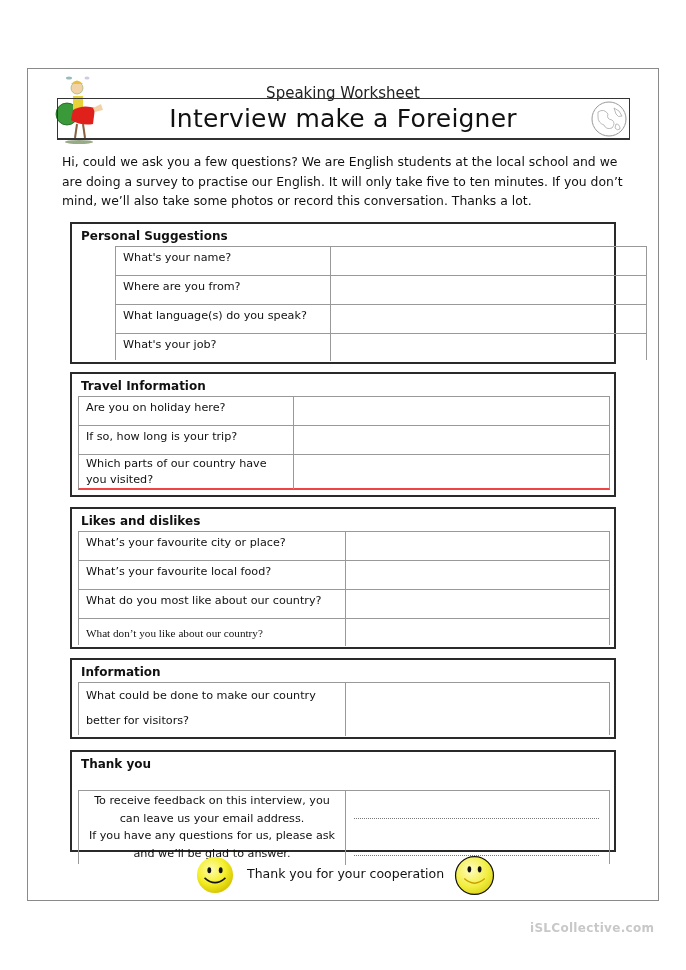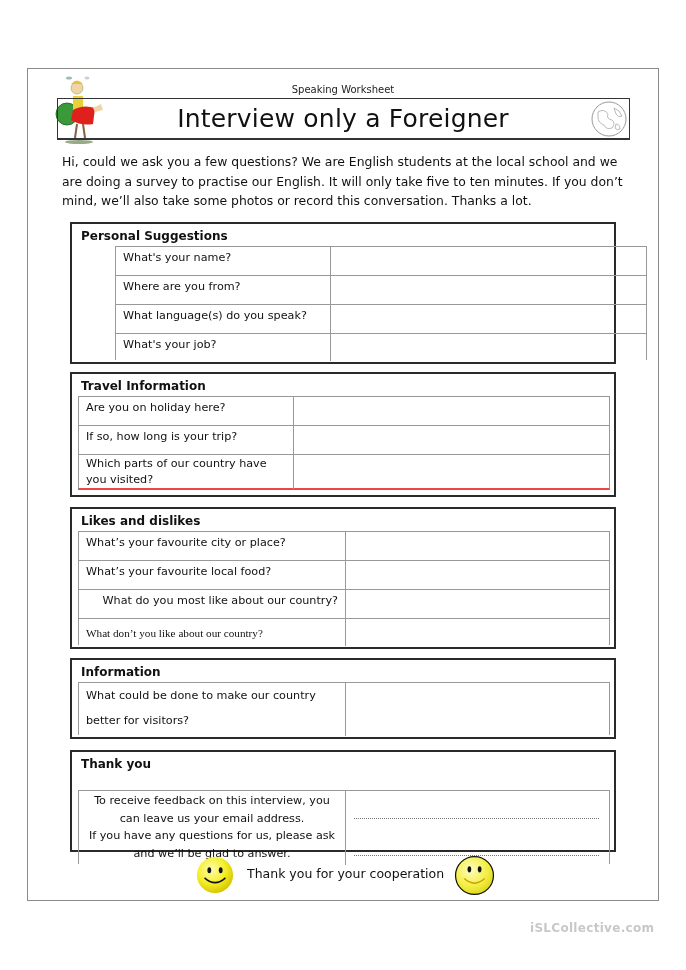--- a/index.html
+++ b/index.html
@@ -1,21 +1,21 @@
 <!DOCTYPE html>
 <html><head>
 <meta charset="utf-8">
 <style>
   html, body { margin: 0; padding: 0; background: #ffffff; }
   body { width: 686px; height: 970px; position: relative; overflow: hidden;
          font-family: "DejaVu Sans", sans-serif; color: #111; }
   .page { position: absolute; left: 27px; top: 68px; width: 632px; height: 833px;
           border: 1px solid #8a8a8a; box-sizing: border-box; }
   .subtitle { position: absolute; left: 0; top: 84px; width: 686px; text-align: center;
-              font-size: 10px; color: #222; }
+              font-size: 15px; color: #222; }
   .title-box { position: absolute; left: 57px; top: 98px; width: 573px; height: 42px;
                border: 1px solid #333; border-bottom-width: 2px; box-sizing: border-box; }
   .title { position: absolute; left: 0; top: 104px; width: 686px; text-align: center;
            font-size: 25px; color: #111; letter-spacing: 0.2px; }
   .mascot { position: absolute; left: 55px; top: 74px; width: 50px; height: 72px; }
   .globe { position: absolute; left: 588px; top: 98px; width: 42px; height: 42px; }
   .intro { position: absolute; left: 62px; top: 152px; width: 566px; font-size: 12.4px;
            line-height: 19.5px; color: #111; }
   .section { position: absolute; left: 70px; width: 546px; border: 2px solid #2a2a2a;
              box-sizing: border-box; background: #fff; }
@@ -51,21 +51,21 @@
   <rect x="18" y="22" width="10" height="16" fill="#e8d23a"></rect>
   <path d="M18 36 q10 -6 22 -2 l-2 16 q-12 2 -22 -4 z" fill="#e0201a"></path>
   <path d="M38 34 l8 -4 l2 6 l-8 2 z" fill="#f2d3a8"></path>
   <line x1="22" y1="50" x2="20" y2="64" stroke="#8a6040" stroke-width="2"></line>
   <line x1="28" y1="50" x2="30" y2="64" stroke="#8a6040" stroke-width="2"></line>
   <ellipse cx="24" cy="68" rx="14" ry="2" fill="#9a8"></ellipse>
 </svg>
 
 <div class="subtitle">Speaking Worksheet</div>
 <div class="title-box"></div>
-<div class="title">Interview only a Foreigner</div>
+<div class="title">Interview make a Foreigner</div>
 
 <svg class="globe" viewBox="0 0 42 42">
   <circle cx="21" cy="21" r="17" fill="none" stroke="#999" stroke-width="1"></circle>
   <path d="M10 14 q6 -4 10 2 q-2 5 4 6 q4 3 0 8 q-6 2 -8 -3 q-6 -2 -6 -8 z" fill="none" stroke="#aaa" stroke-width="0.8"></path>
   <path d="M26 10 q6 2 8 8 q-4 2 -6 -2 z" fill="none" stroke="#aaa" stroke-width="0.8"></path>
   <path d="M28 26 q4 0 4 5 q-3 2 -5 -1 z" fill="none" stroke="#aaa" stroke-width="0.8"></path>
 </svg>
 
 <div class="intro">Hi, could we ask you a few questions? We are English students at the local school and we are doing a survey to practise our English. It will only take five to ten minutes. If you don’t mind, we’ll also take some photos or record this conversation. Thanks a lot.</div>
 
@@ -113,21 +113,21 @@
   <div class="section-title">Likes and dislikes</div>
   <div class="tbl" style="top:22px; height:114px;">
     <div class="row" style="height:29px;">
       <div class="q" style="width:267px;">What’s your favourite city or place?</div>
       <div class="a"></div>
     </div>
     <div class="row" style="height:29px;">
       <div class="q" style="width:267px;">What’s your favourite local food?</div>
       <div class="a"></div>
     </div>
-    <div class="row" style="height:29px;text-align:right;">
+    <div class="row" style="height:29px;">
       <div class="q" style="width:267px;">What do you most like about our country?</div>
       <div class="a"></div>
     </div>
     <div class="row" style="height:27px;font-family:Liberation Serif, serif;">
       <div class="q" style="width:267px; padding-top:6px;">What don’t you like about our country?</div>
       <div class="a"></div>
     </div>
   </div>
 </div>
 

